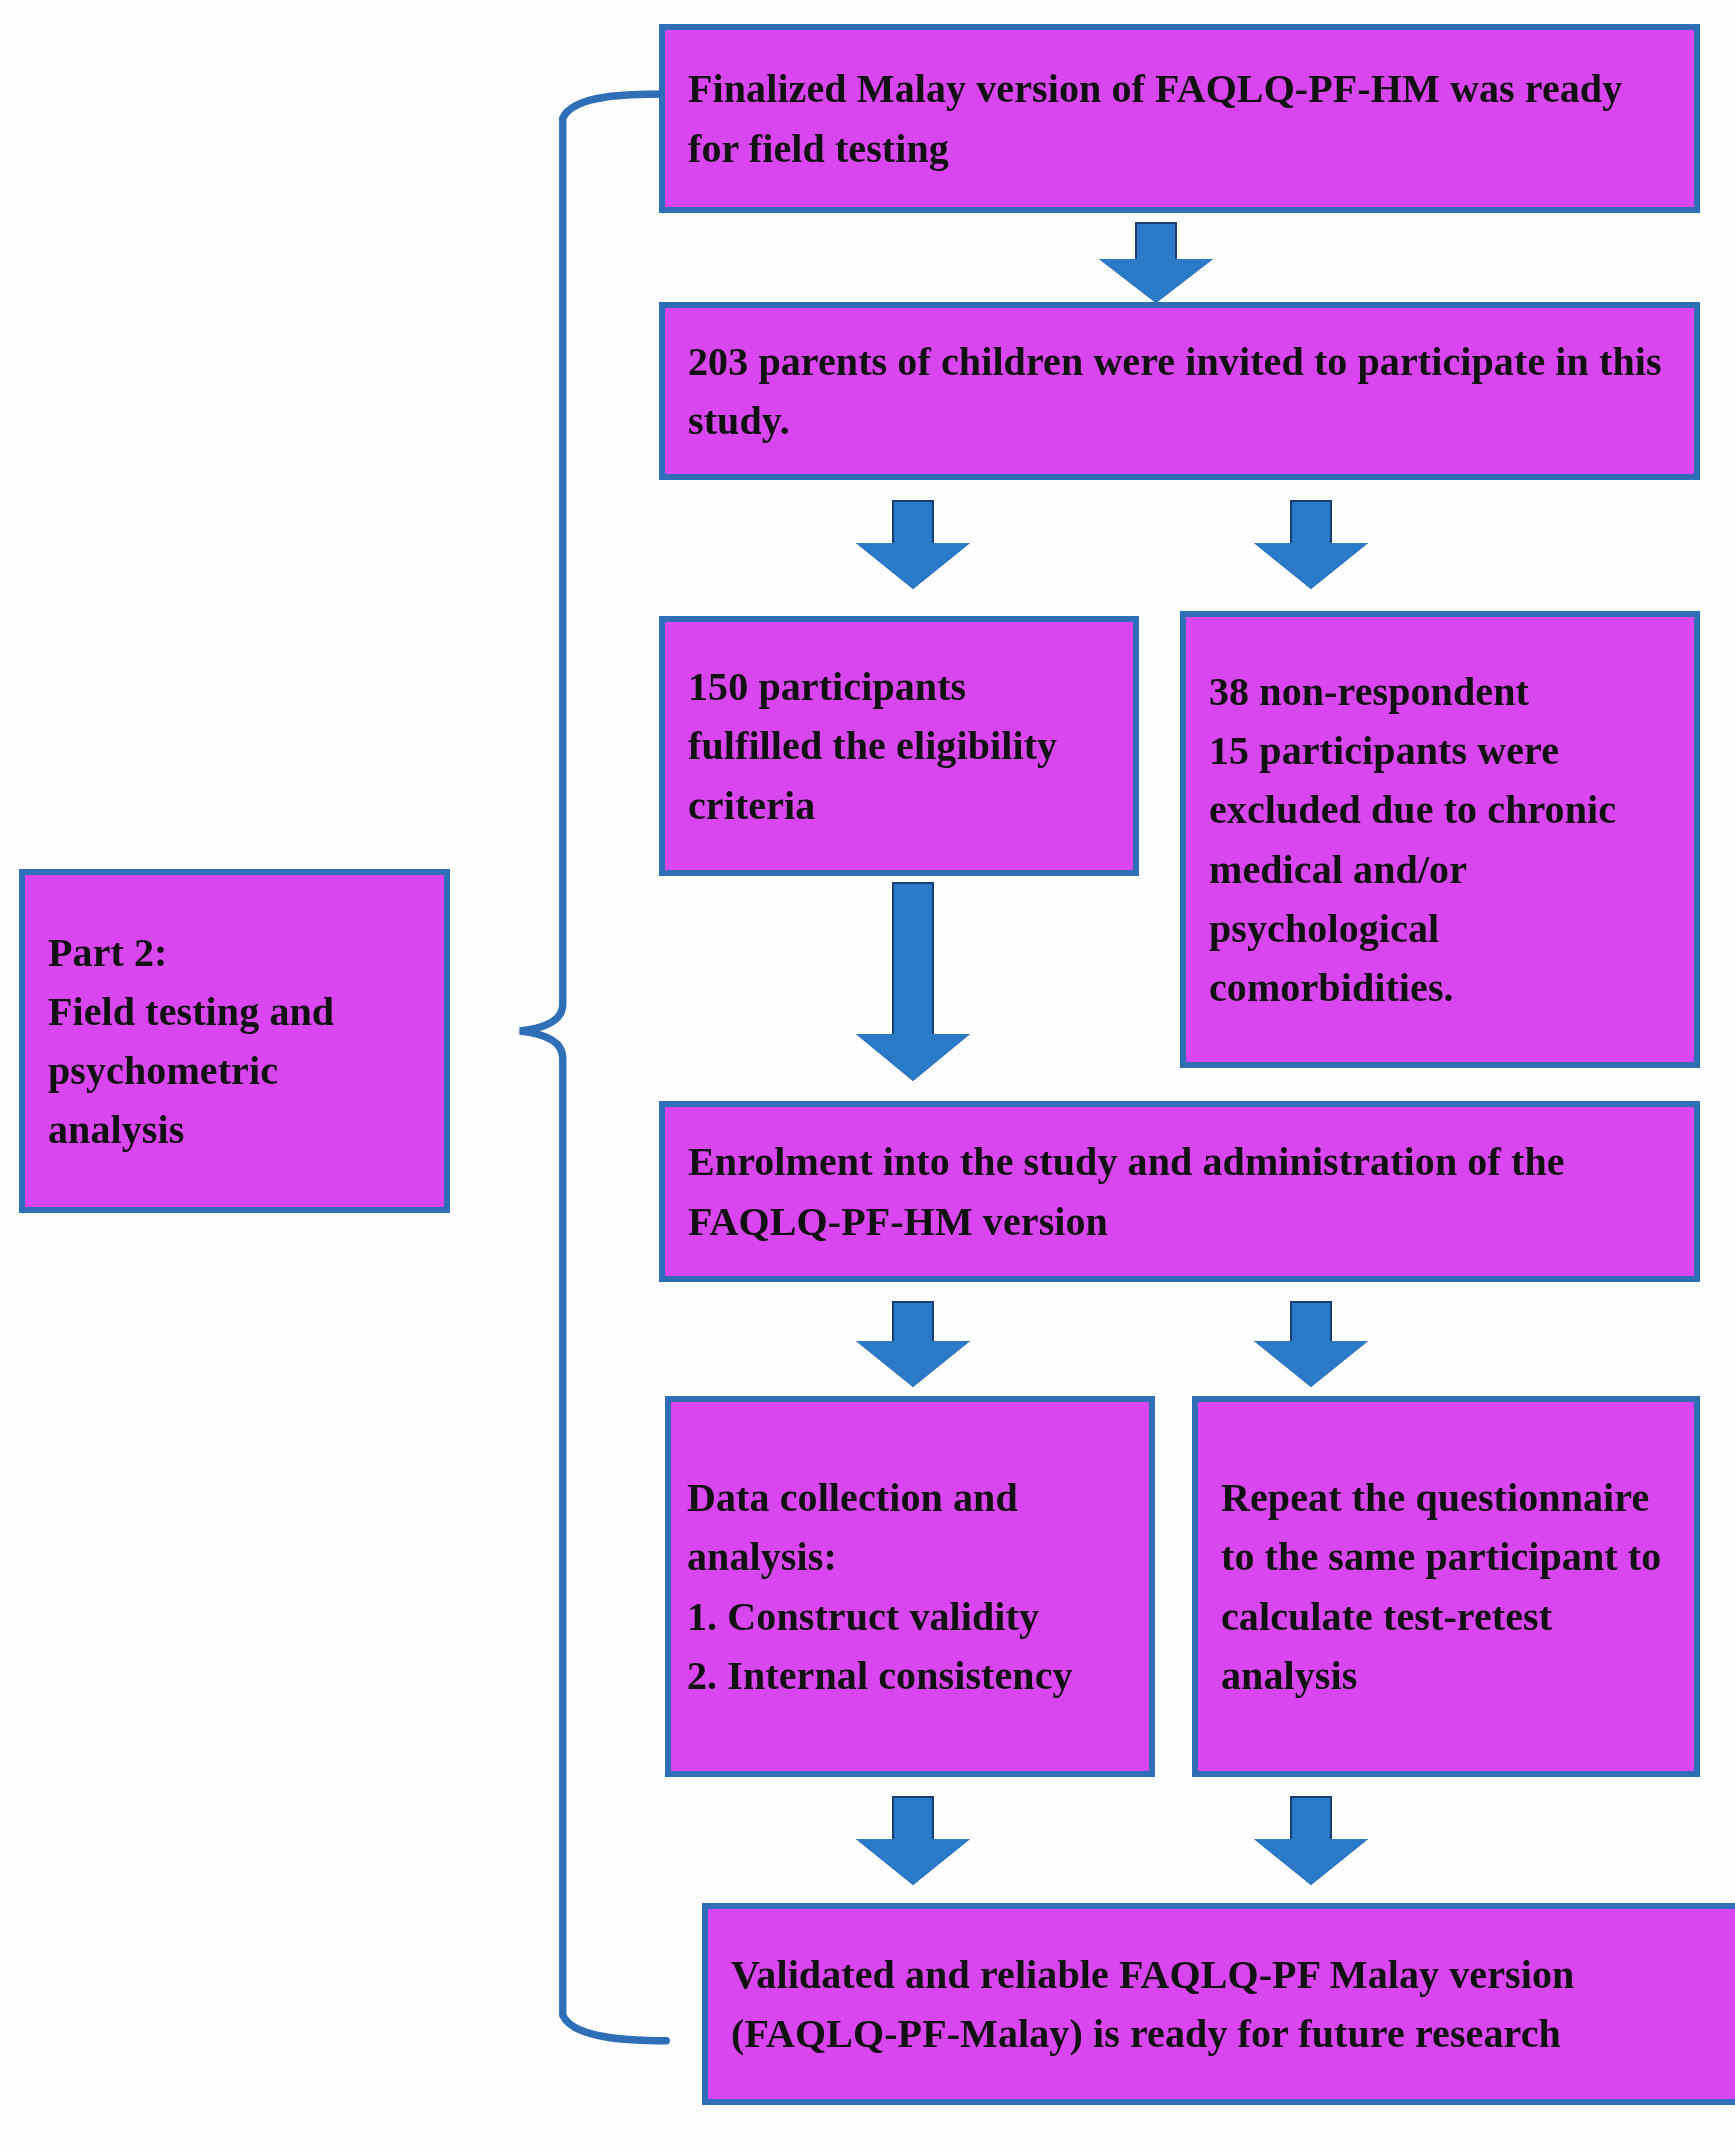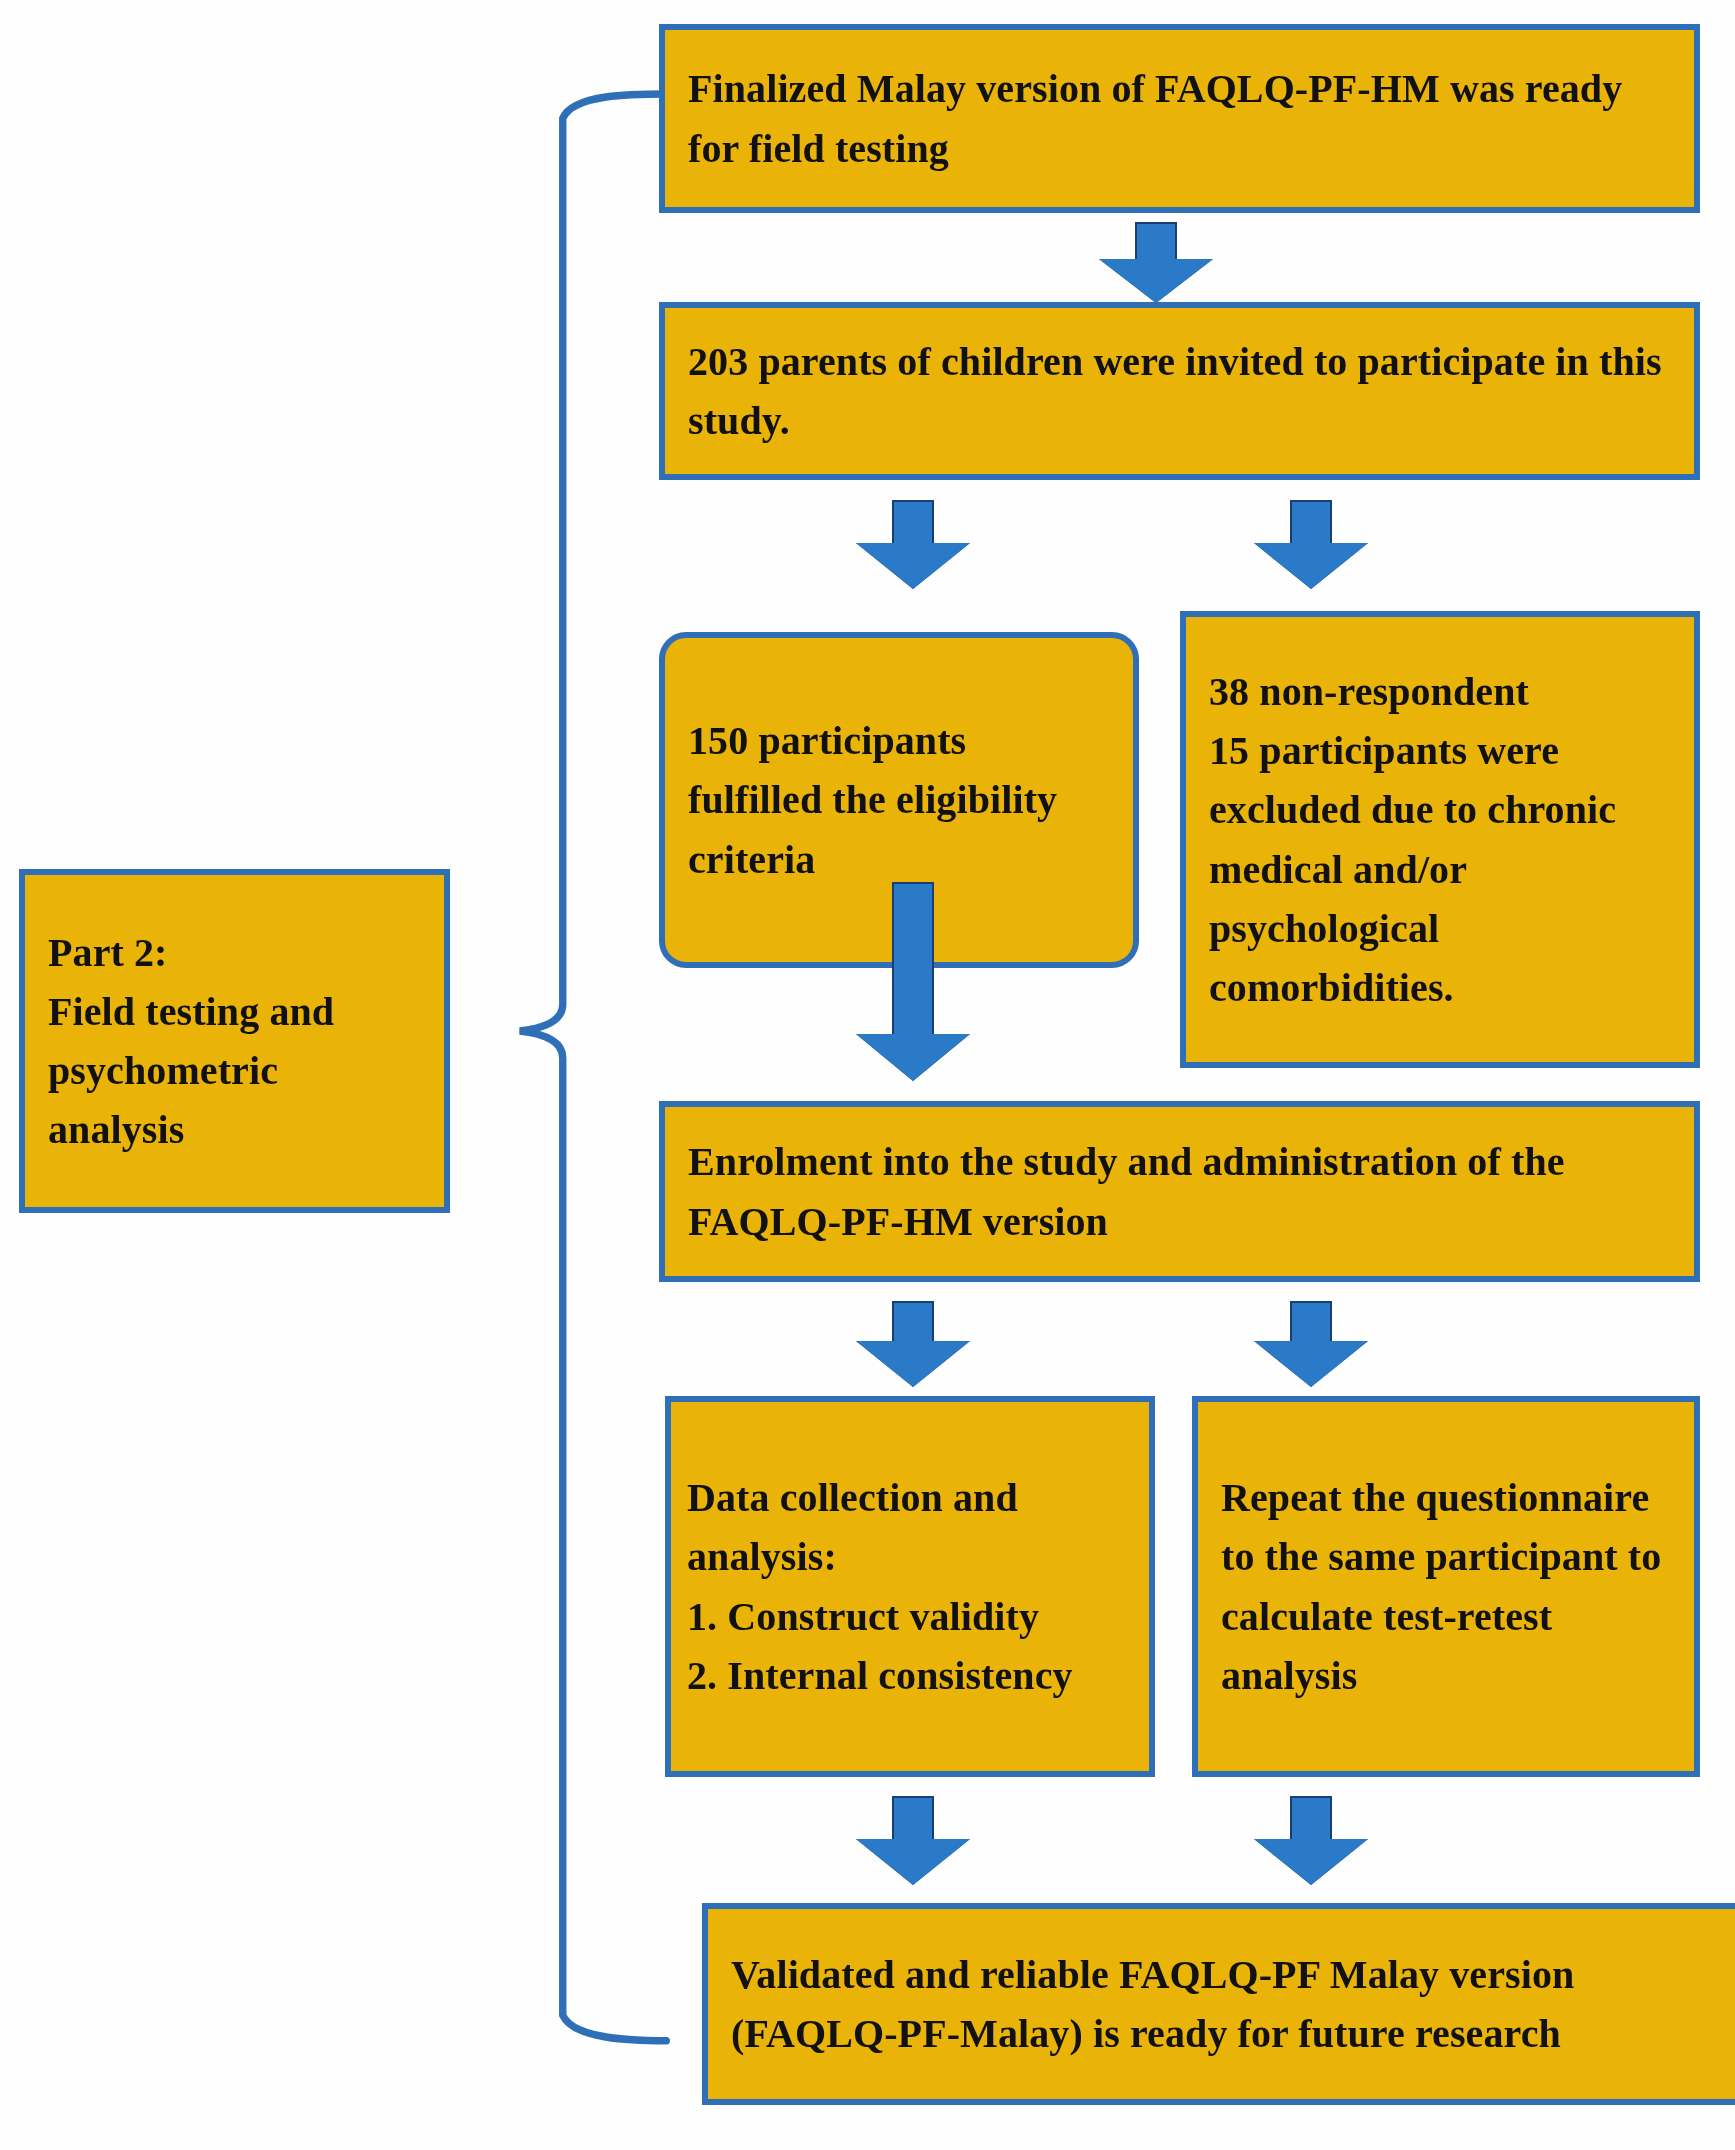--- a/index.html
+++ b/index.html
@@ -15,21 +15,21 @@
     width: 1735px;
     height: 2151px;
     background: #fefefe;
     overflow: hidden;
   }
 
   .node {
     position: absolute;
     box-sizing: border-box;
     border: 6px solid #2E6FB7;
-    background: #eab308;
+    background: #d946ef;
     display: flex;
     align-items: center;
     padding: 17.5px 23px;
   }
   .node-text {
     font-size: 40px;
     line-height: 1.48;
     color: #111111;
     font-weight: 600;
     letter-spacing: 0.1px;
@@ -112,21 +112,21 @@
   <div class="arrow" style="left:855px; top:500px; width:115px; height:89px;">
     <div class="shaft" style="width:42px; height:53px;"></div>
     <div class="head" style="border-left-width:57px; border-right-width:57px; border-top-width:46px;"></div>
   </div>
 
   <div class="arrow" style="left:1253px; top:500px; width:115px; height:89px;">
     <div class="shaft" style="width:42px; height:53px;"></div>
     <div class="head" style="border-left-width:57px; border-right-width:57px; border-top-width:46px;"></div>
   </div>
 
-  <div class="node" style="left:659px; top:632px; width:480px; height:336px;border-radius:27px;">
+  <div class="node" style="left:659px; top:616px; width:480px; height:260px;">
     <span class="node-text">150 participants fulfilled the eligibility criteria</span>
   </div>
 
   <div class="node" style="left:1180px; top:611px; width:520px; height:457px;">
     <span class="node-text">38 non-respondent
 15 participants were excluded due to chronic medical and/or psychological comorbidities.</span>
   </div>
 
   <div class="arrow" style="left:855px; top:882px; width:115px; height:199px;">
     <div class="shaft" style="width:42px; height:155px;"></div>

